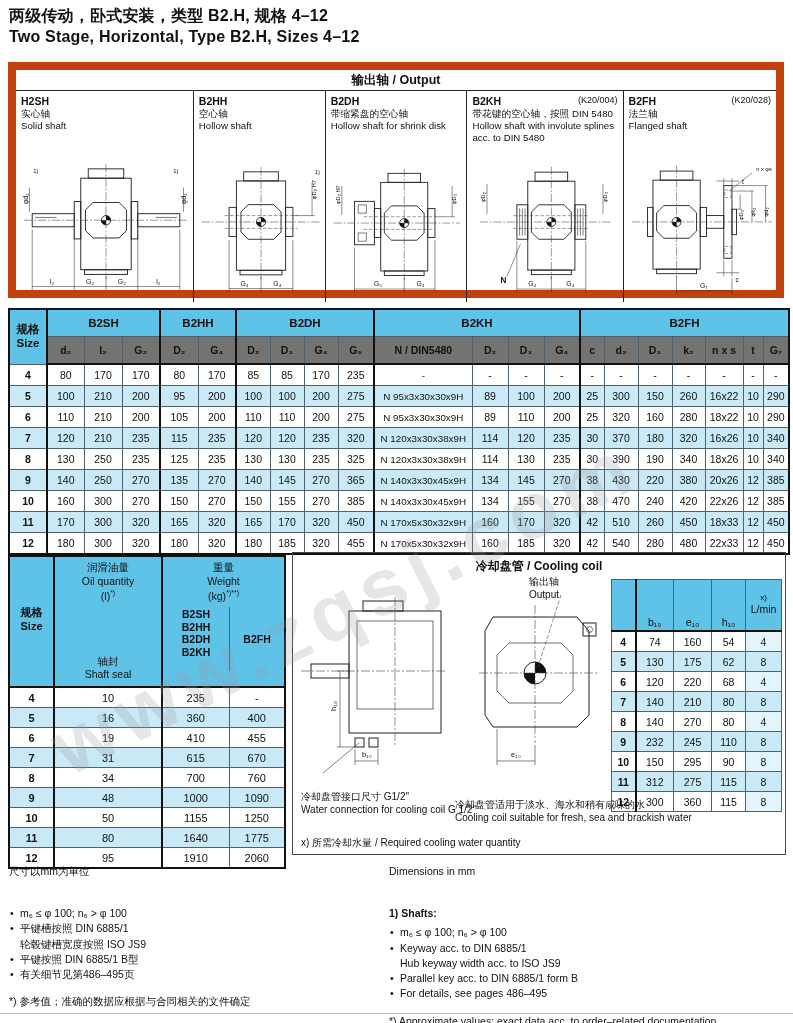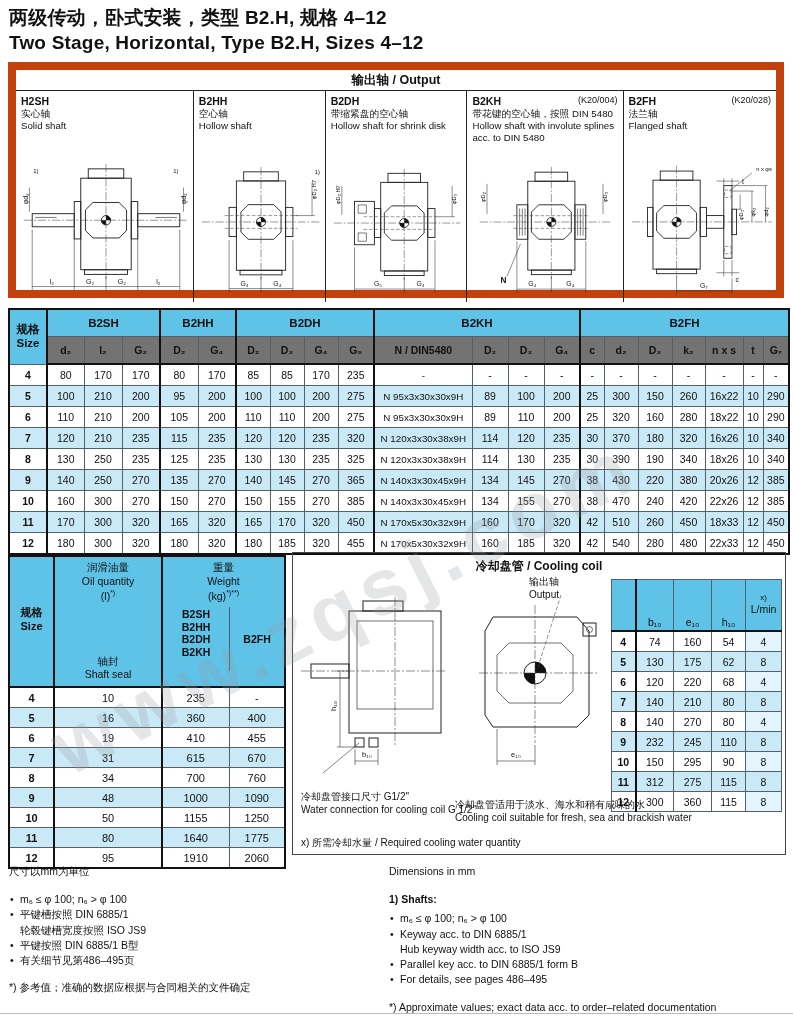--- a/index.html
+++ b/index.html
@@ -1,19 +1,19 @@
 <!DOCTYPE html>
 <html><head>
 <meta charset="utf-8">
 <style>
   html,body{margin:0;padding:0;background:#e8e8e8}
   .page{position:relative;width:793px;height:1023px;background:#fff;margin:0 auto;
         font-family:"Liberation Sans","DejaVu Sans",sans-serif;color:#111;overflow:hidden}
   
-  .title{position:absolute;left:9px;top:5px;font-size:19px;font-weight:700;line-height:1.34;letter-spacing:.2px}
+  .title{position:absolute;left:9px;top:5px;font-size:16px;font-weight:700;line-height:1.34;letter-spacing:.2px}
   
   .watermark{position:absolute;left:36px;top:712px;width:780px;font-size:80px;font-weight:700;
              color:rgba(150,156,162,.25);transform:rotate(-27deg);transform-origin:0 0;
              letter-spacing:8px;pointer-events:none;z-index:40;white-space:nowrap}
   
   .output-panel{position:absolute;left:8px;top:62px;width:776px;height:236px;border:8px solid #c2410c;box-sizing:border-box}
   .op-header{height:20px;line-height:20px;text-align:center;font-weight:700;font-size:12.5px;border-bottom:1.5px solid #222}
   .op-cols{display:flex;height:211px}
   .op-col{border-right:1.2px solid #222;padding:4px 5px 2px;display:flex;flex-direction:column;box-sizing:border-box}
   .op-col:last-child{border-right:none}
@@ -70,21 +70,21 @@
   .cool-table thead th{background:#5fc2e7;height:48px;vertical-align:bottom;padding-bottom:2px;font-weight:400;border-bottom:2px solid #111}
   .cool-table thead th.lminh{vertical-align:middle}
   .cool-table thead .supx{font-size:8px;line-height:1.3}
   .cool-table tbody th{font-weight:700}
   .cool-table tr:not(.alt) td.lmin{background:#e4f4fc}
   .cool-table tr.alt td.lmin{background:#c9e9f6}
   
   .footer{position:absolute;left:9px;top:864px;width:776px;display:flex;font-size:10.5px;line-height:1.45;z-index:10}
   .f-zh{width:380px}
   .f-en{flex:1}
-  .f-dims{margin-bottom:13px}
+  .f-dims{margin-bottom:27px}
   .f-shafts{font-weight:700;margin-bottom:3px}
   ul.f-bullets{margin:4px 0 12px;padding:0;list-style:none}
   ul.f-bullets li{padding-left:11px;position:relative}
   ul.f-bullets li::before{content:"•";position:absolute;left:1px}
   .bc{display:block}
   .bc:empty{display:none}
   .f-note{margin-bottom:13px}
   .bottom-rule{position:absolute;left:0;top:1013px;width:793px;border-top:1px solid #bbb}
 </style>
 </head>

